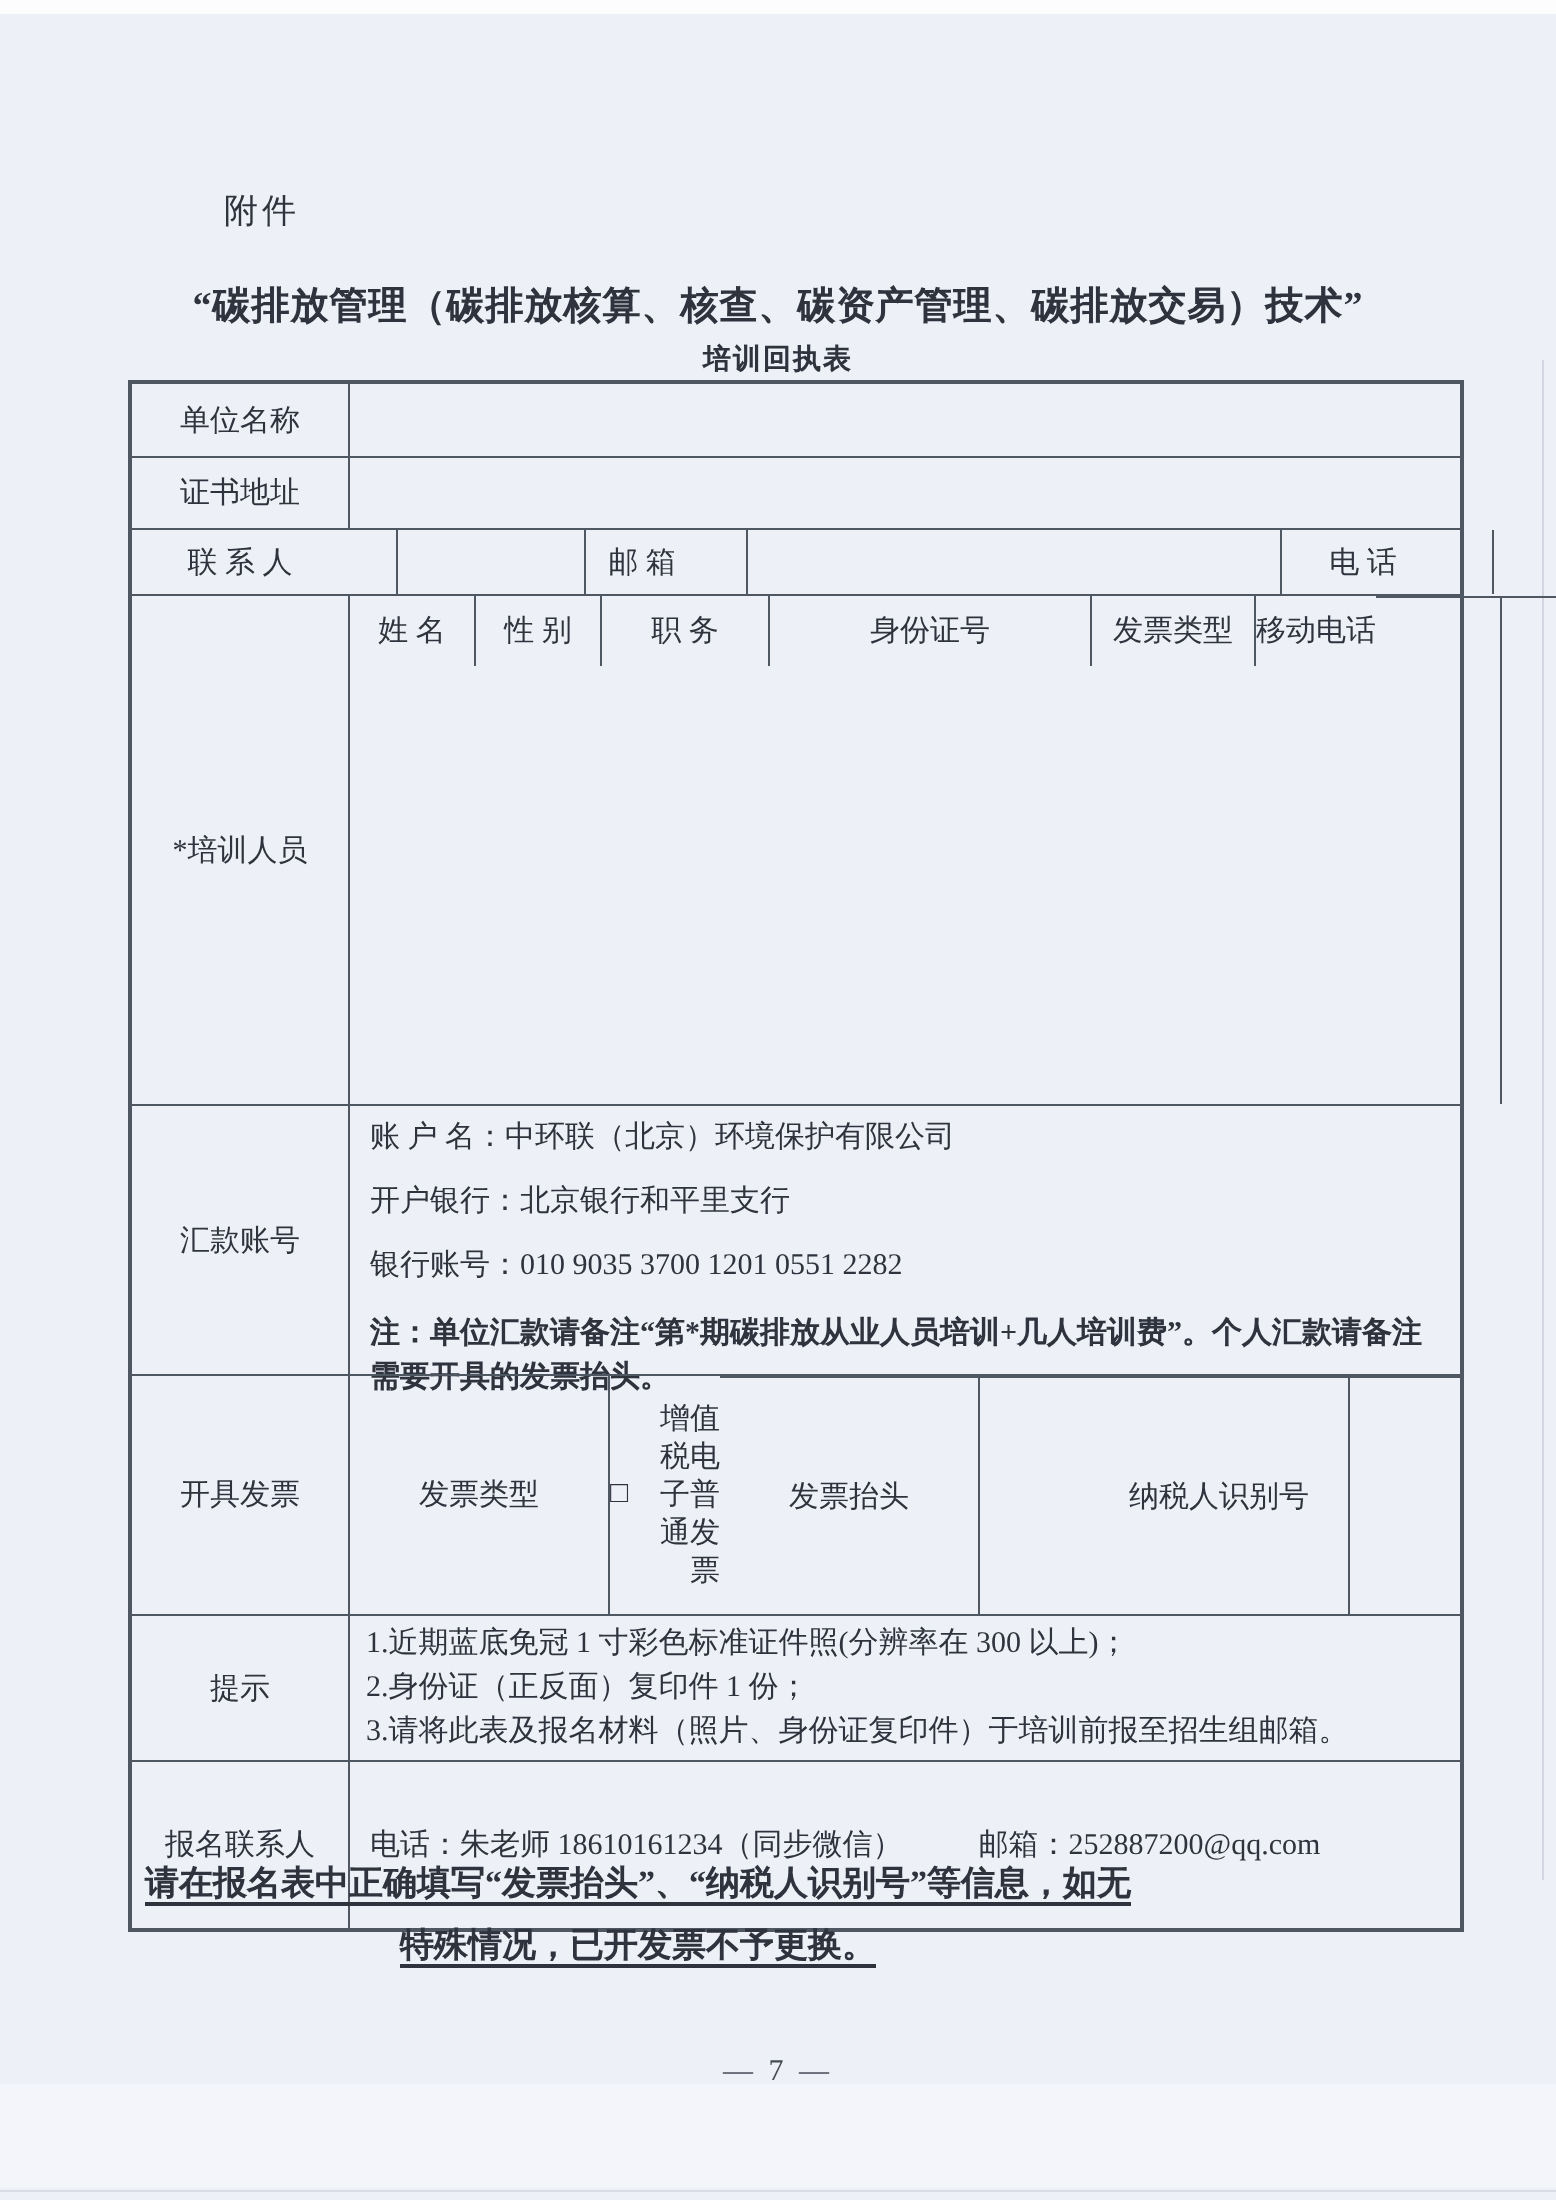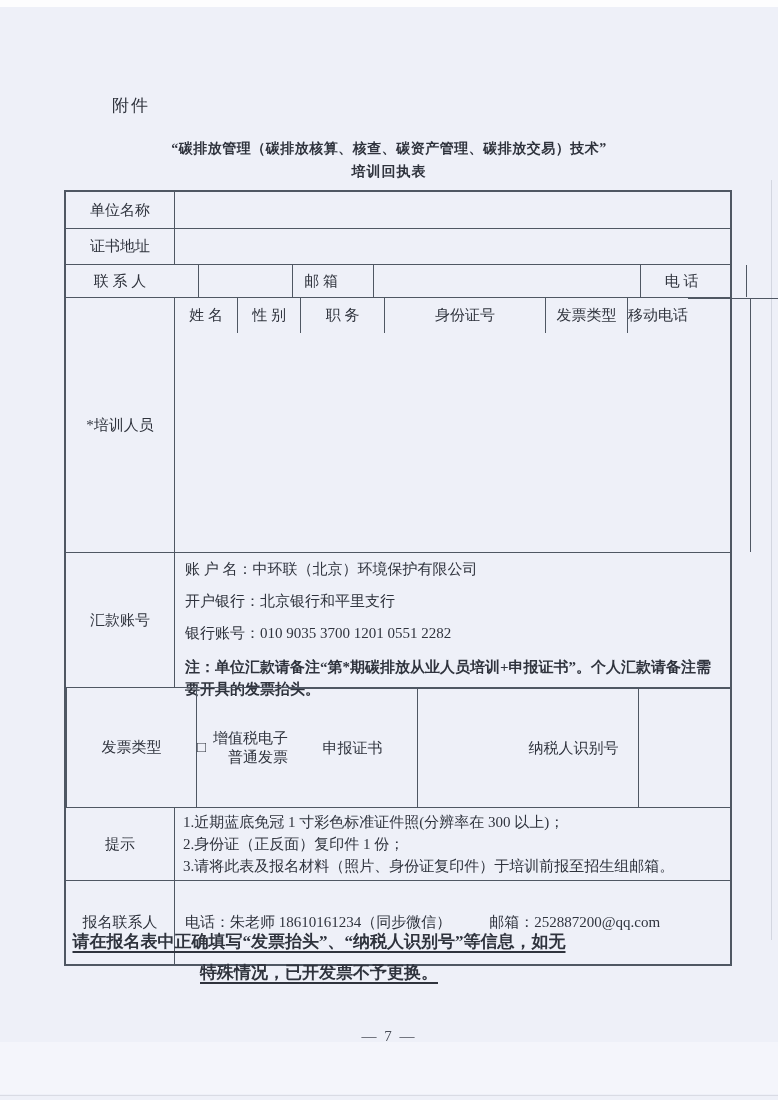--- a/index.html
+++ b/index.html
@@ -12,21 +12,21 @@
     overflow: hidden;
   }
   .top-strip { position: absolute; left: 0; top: 0; width: 778px; height: 7px; background: #fdfdfe; }
   .bottom-band { position: absolute; left: 0; bottom: 6px; width: 778px; height: 52px; background: #f4f5fb; }
   .bottom-edge { position: absolute; left: 0; bottom: 4px; width: 778px; height: 1px; background: #d9dbe4; }
   .right-edge { position: absolute; top: 180px; right: 6px; width: 1px; height: 760px; background: #d3d6e0; }
 
   .attachment { position: absolute; left: 112px; top: 94px; font-size: 17px; letter-spacing: 2px; }
 
   .title-block { position: absolute; left: 0; top: 140px; width: 778px; text-align: center; }
-  .title-line1 { font-size: 14px; font-weight: bold; letter-spacing: 0.5px; }
+  .title-line1 { font-size: 19px; font-weight: bold; letter-spacing: 0.5px; }
   .title-line2 { font-size: 14px; font-weight: bold; margin-top: 5px; letter-spacing: 1px; }
 
   .form-table {
     position: absolute; left: 64px; top: 190px; width: 668px; height: 776px;
     border: 2px solid #4f5763; display: flex; flex-direction: column;
     font-size: 15px;
   }
   .trow { display: flex; flex-direction: row; align-items: stretch; }
   .trow + .trow { border-top: 1.5px solid #4f5763; }
   .cell { display: flex; align-items: center; overflow: hidden; }
@@ -184,35 +184,36 @@
       </div>
     </div>
   </div>
 
   <div class="trow r-remit">
     <div class="cell label-col">汇款账号</div>
     <div class="sub-wrap remit-content">
       <div class="remit-line">账 户 名：中环联（北京）环境保护有限公司</div>
       <div class="remit-line">开户银行：北京银行和平里支行</div>
       <div class="remit-line">银行账号：010 9035 3700 1201 0551 2282</div>
-      <div class="remit-note">注：单位汇款请备注“第*期碳排放从业人员培训+申报证书”。个人汇款请备注需要开具的发票抬头。</div>
+      <div class="remit-note">注：单位汇款请备注“第*期碳排放从业人员培训+几人培训费”。个人汇款请备注需要开具的发票抬头。</div>
     </div>
   </div>
 
   <div class="trow r-invoice">
+    <div class="cell label-col">开具发票</div>
     <div class="sub-wrap">
       <div class="subrow">
         <div class="cell ic-sublabel center">发票类型</div>
         <div class="cell ic-value center">
           <span class="cbx">□</span>
           <span>增值税电子普通发票</span>
         </div>
       </div>
       <div class="subrow">
-        <div class="cell ic-sublabel center">申报证书</div>
+        <div class="cell ic-sublabel center">发票抬头</div>
         <div class="cell ic-value"></div>
       </div>
       <div class="subrow">
         <div class="cell ic-sublabel center">纳税人识别号</div>
         <div class="cell ic-value"></div>
       </div>
     </div>
   </div>
 
   <div class="trow r-tips">

